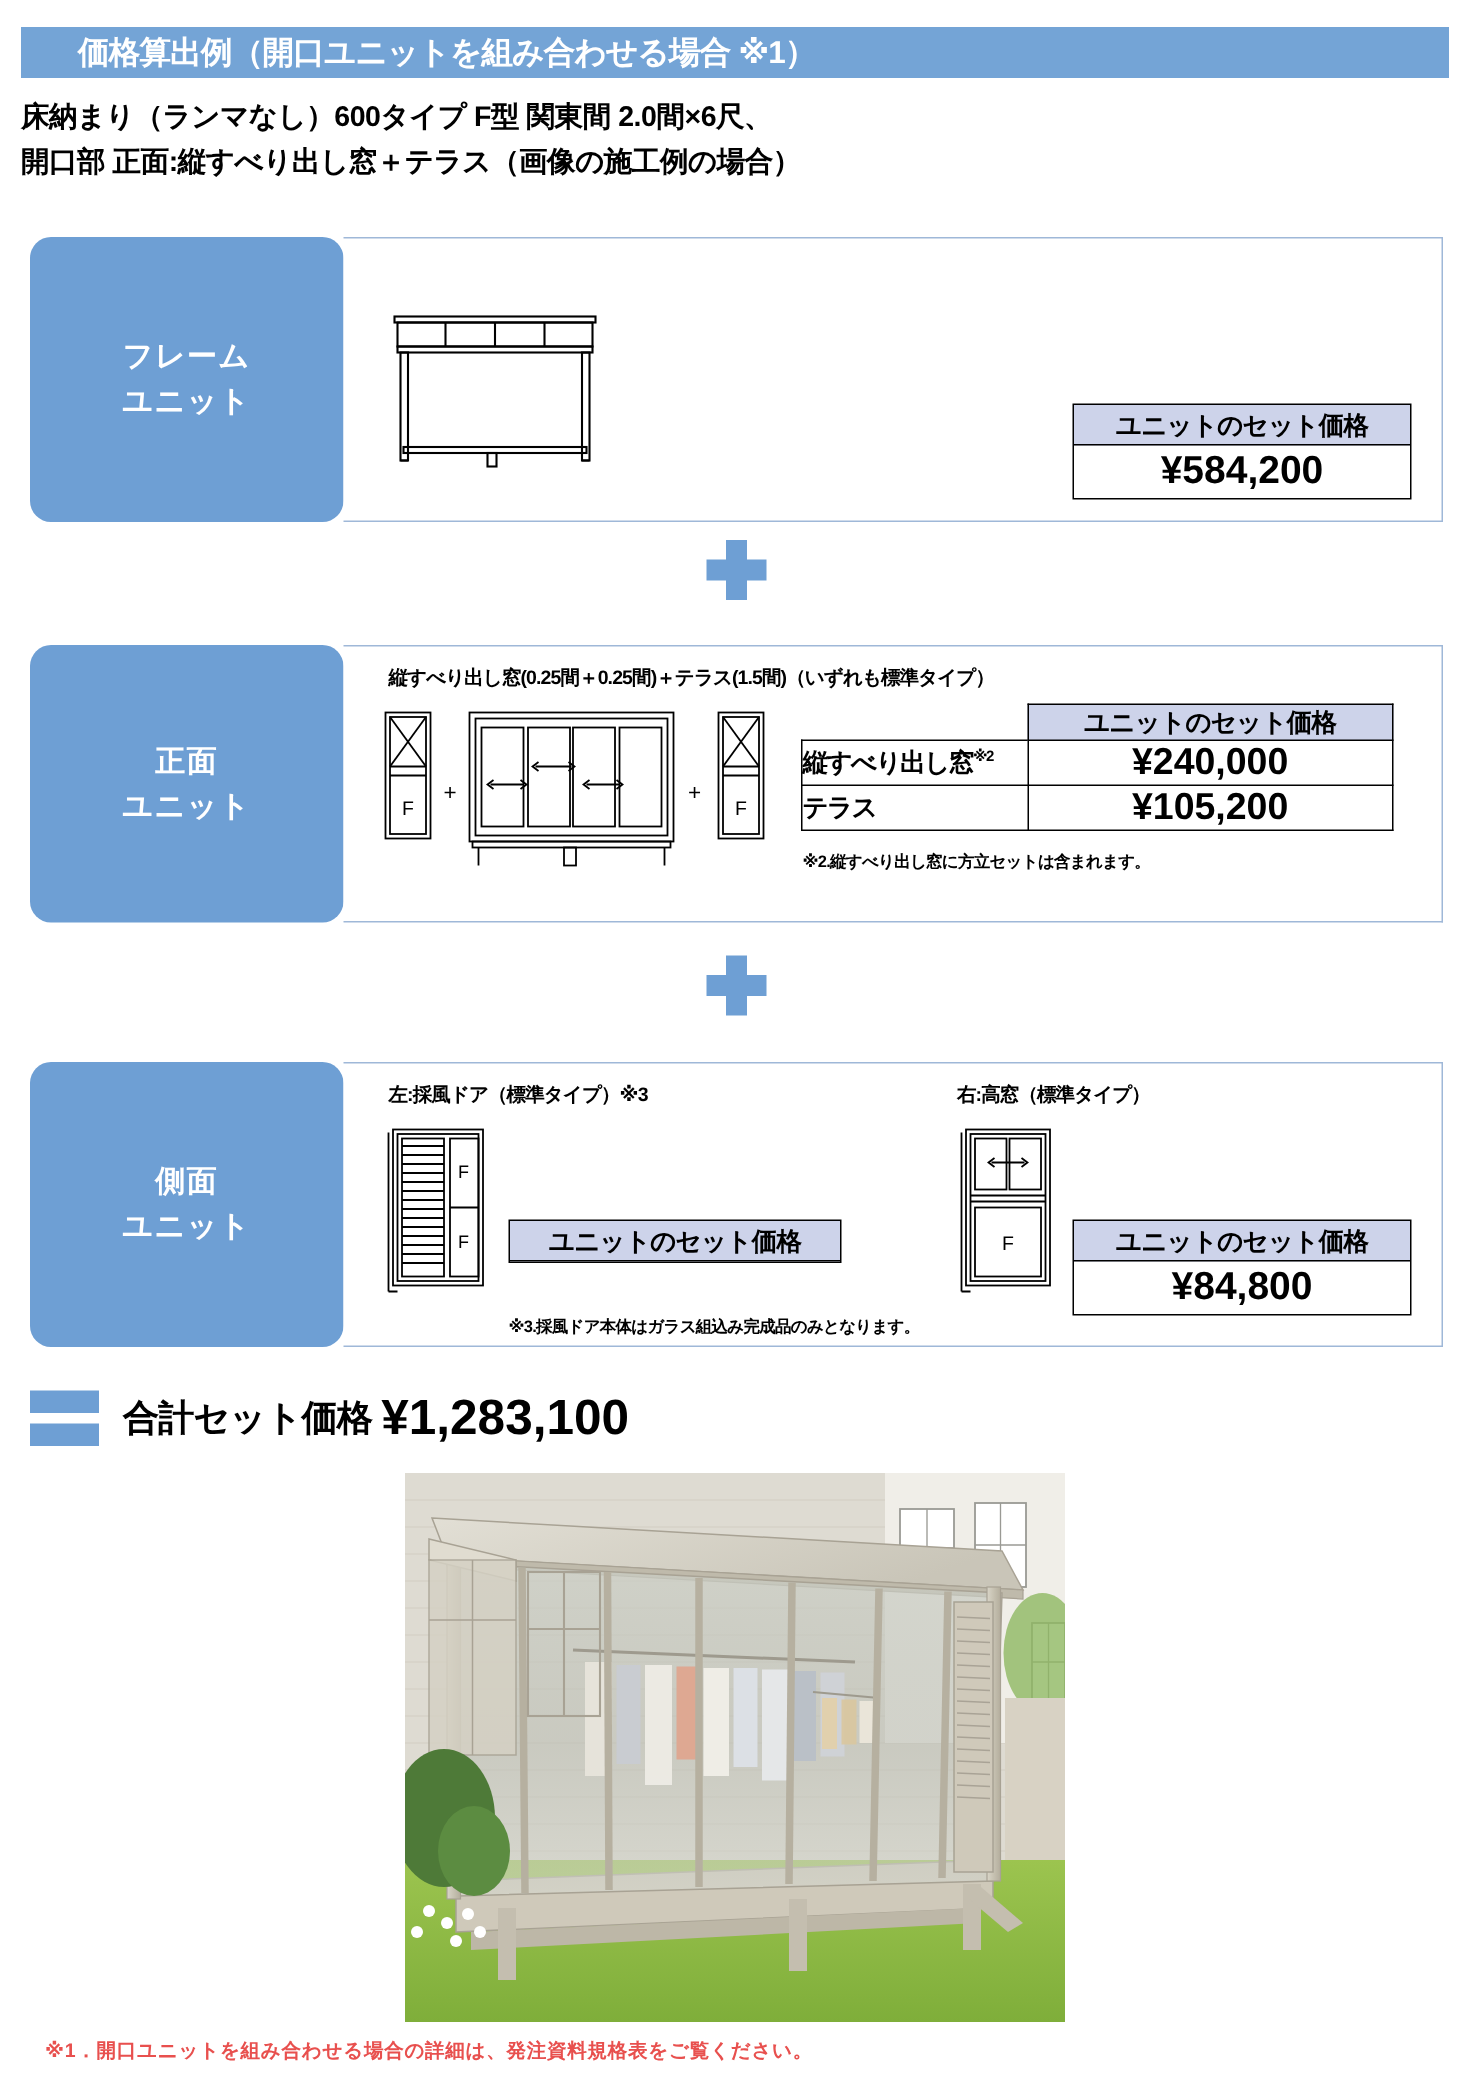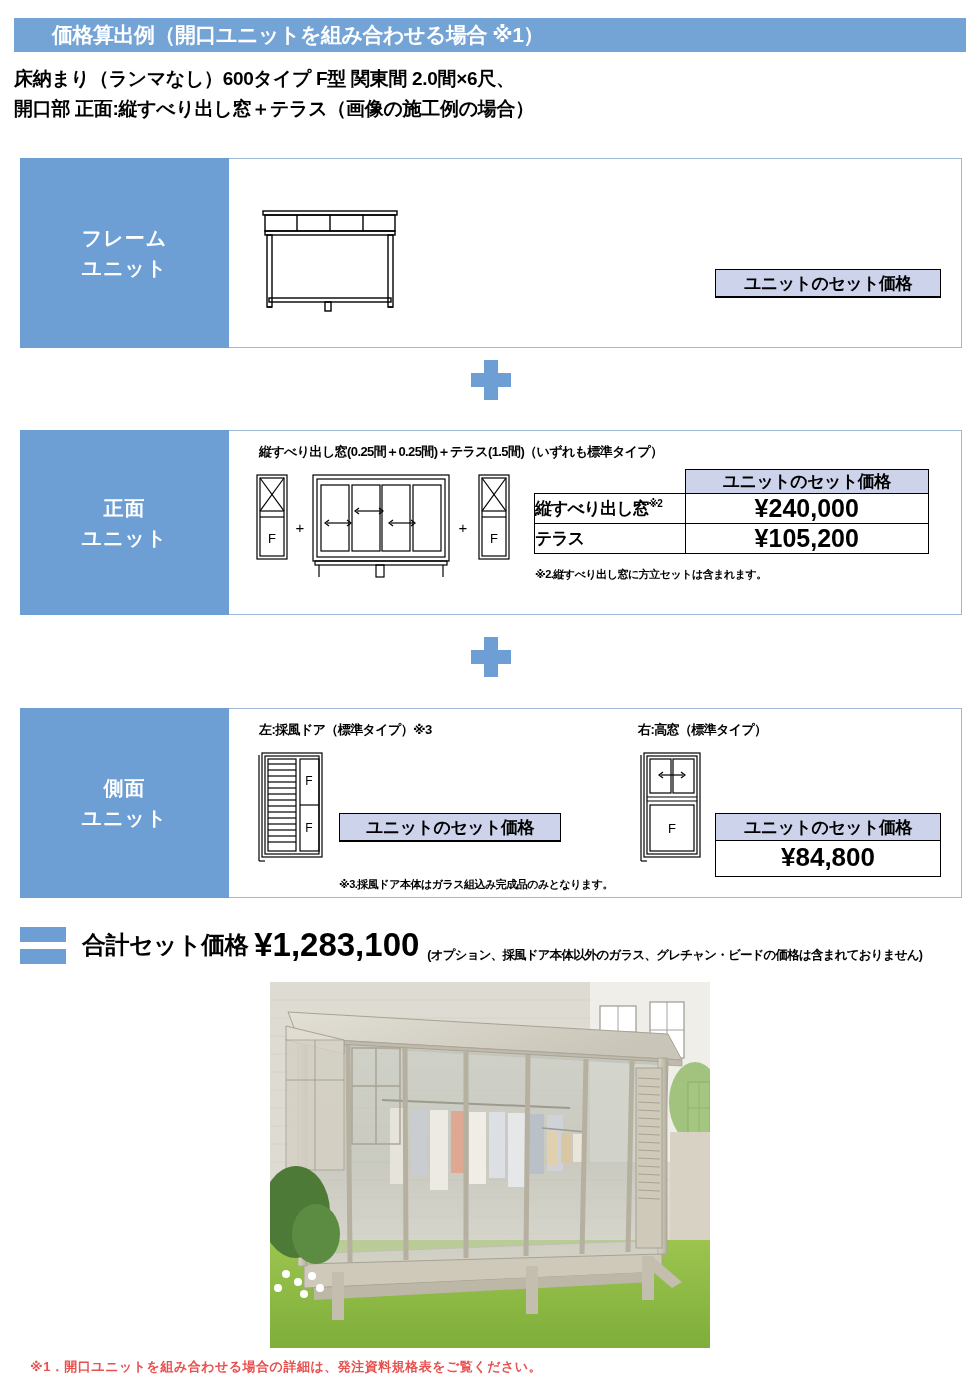--- a/index.html
+++ b/index.html
@@ -65,20 +65,21 @@
     width: 209px;
     flex: 0 0 209px;
     display: flex;
     flex-direction: column;
     align-items: center;
     justify-content: center;
     font-size: 20px;
     font-weight: bold;
     letter-spacing: 1px;
     line-height: 30px;
+    border-radius: 14px;
   }
   .unit-body {
     flex: 1 1 auto;
     background: #ffffff;
     border: 1px solid #9FB8D8;
     border-left: none;
     position: relative;
   }
   .note-line {
     position: absolute;
@@ -284,20 +285,21 @@
 
           <line x1="10" y1="106" x2="15" y2="106"></line>
           <line x1="131" y1="106" x2="136" y2="106"></line>
         </g>
       </svg>
     </span>
 
     
     <div class="price-box" style="left:486px; top:110px; width:226px;">
       <div class="ph">ユニットのセット価格</div>
+      <div class="pv">¥584,200</div>
     </div>
 
   </div>
 </div>
 
 <div class="plus-sep" style="top:360px;">
   <div class="bar bar-h"></div>
   <div class="bar bar-v"></div>
 </div>
 
@@ -489,21 +491,20 @@
   </div>
 </div>
 
 <div class="total-row">
   <div class="equals-icon">
     <div class="bar"></div>
     <div class="bar"></div>
   </div>
   <div class="total-label">合計セット価格</div>
   <div class="total-value">¥1,283,100</div>
-  <div class="total-note">(オプション、採風ドア本体以外のガラス、グレチャン・ビードの価格は含まれておりません)</div>
 </div>
 
 <div class="photo-wrap">
   <svg width="440" height="366" viewBox="0 0 440 366">
     <defs>
       <linearGradient id="skyWall" x1="0" y1="0" x2="0" y2="1">
         <parameter name="stop" offset="0%" stop-color="#E9E7E0"></parameter>
         <stop offset="100%" stop-color="#DEDBD2"></stop>
       </linearGradient>
       <linearGradient id="glassG" x1="0" y1="0" x2="0" y2="1">

